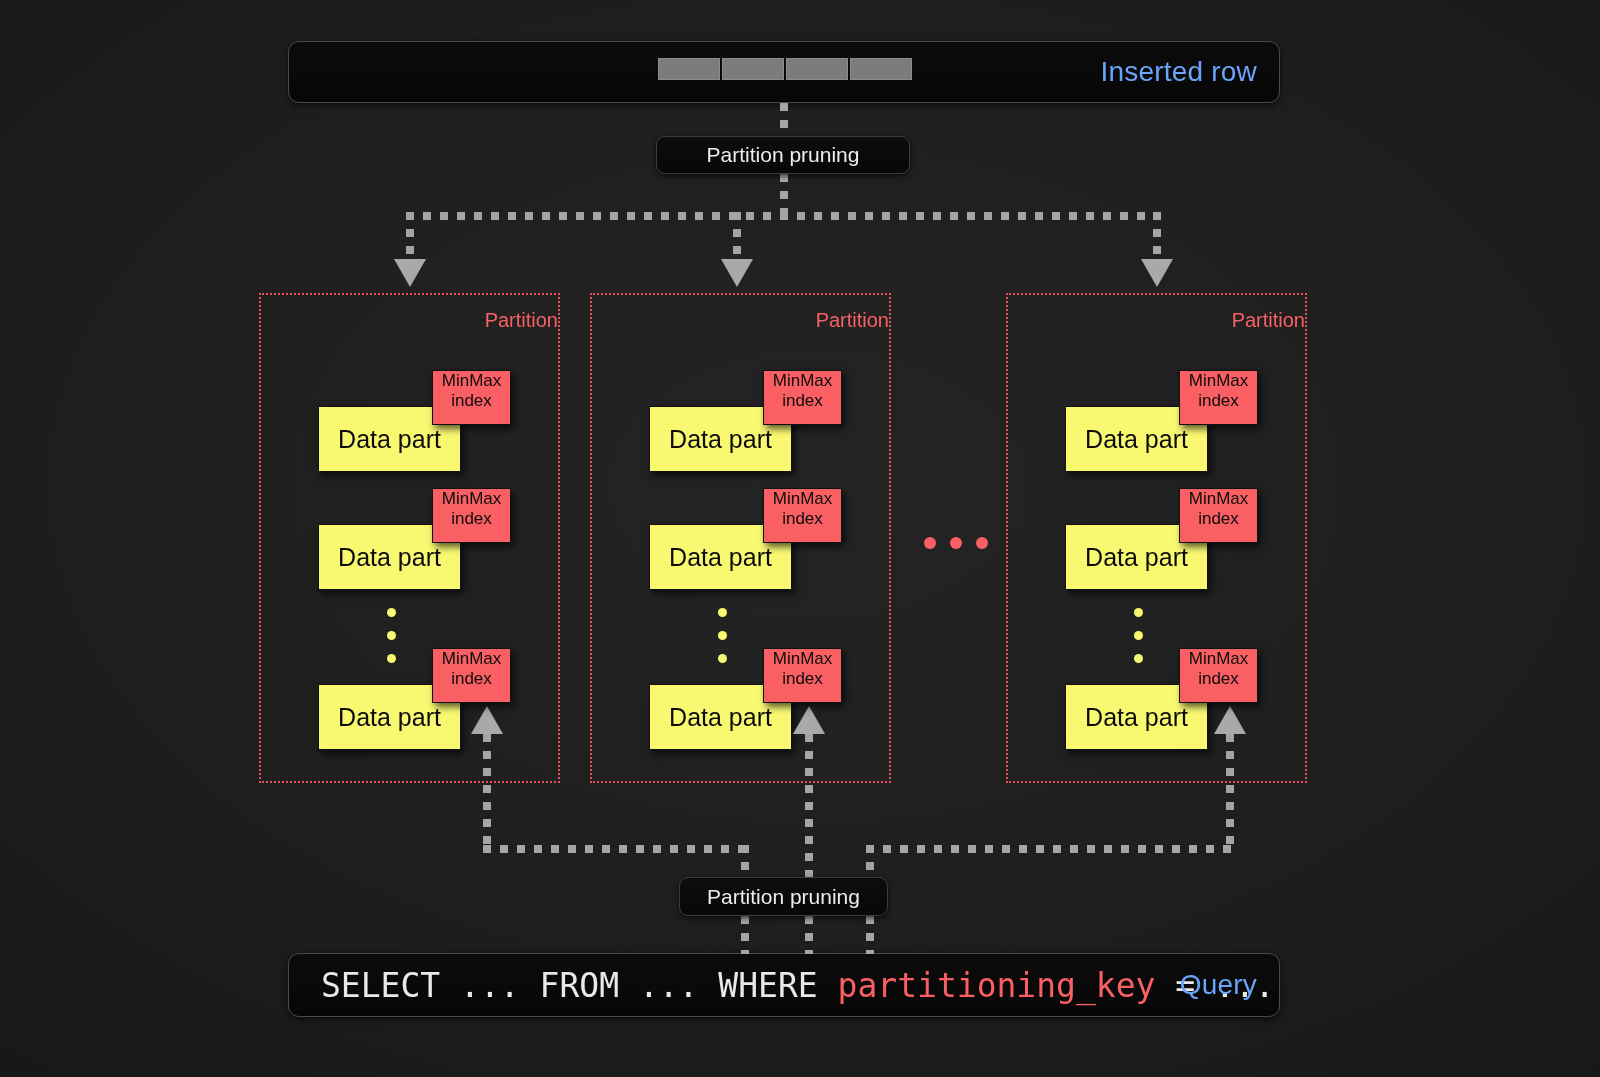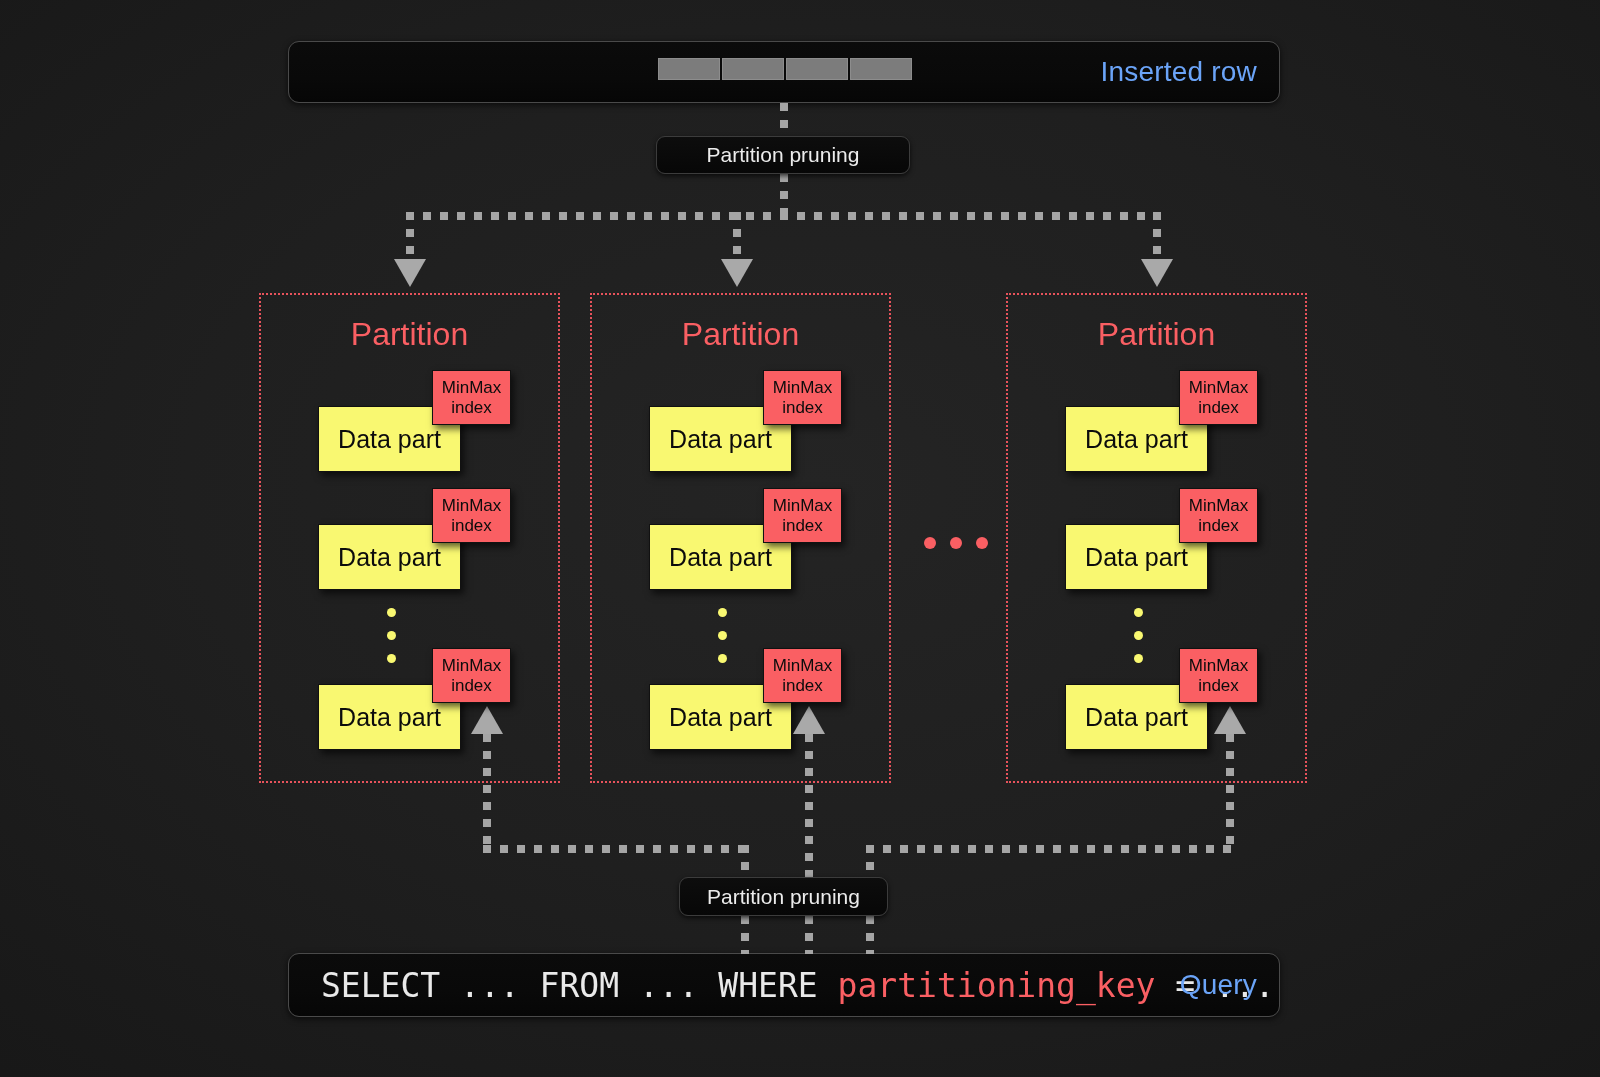--- a/index.html
+++ b/index.html
@@ -100,26 +100,26 @@
     height: 490px;
     border: 2px dotted #e8535c;
     box-sizing: border-box;
   }
   #partition-1 { left: 259px; }
   #partition-2 { left: 590px; }
   #partition-3 { left: 1006px; }
 
   .partition-title {
     position: absolute;
-    top: 21px;
+    top: 14px;
     left: 0;
     width: 100%;
-    text-align: center;
+    text-align: right;
     color: #fa5f63;
-    font-size: 32px;
+    font-size: 20px;
   }
 
   
   .part-group { position: absolute; left: 57px; width: 240px; height: 104px; }
   .pg-1 { top: 75px; }
   .pg-2 { top: 193px; }
   .pg-3 { top: 353px; }
 
   .data-part {
     position: absolute;
@@ -144,21 +144,21 @@
     top: 0;
     width: 79px;
     height: 55px;
     background: #fa5f63;
     border: 1px solid #111;
     box-shadow: 3px 4px 7px rgba(0,0,0,.62);
     box-sizing: border-box;
     display: flex;
     flex-direction: column;
     align-items: center;
-    justify-content: center;
+    justify-content: flex-start;
     color: #0c0c0c;
     font-size: 17px;
     line-height: 1.15;
     z-index: 4;
   }
 
   
   .vdots {
     position: absolute;
     left: 126px;

